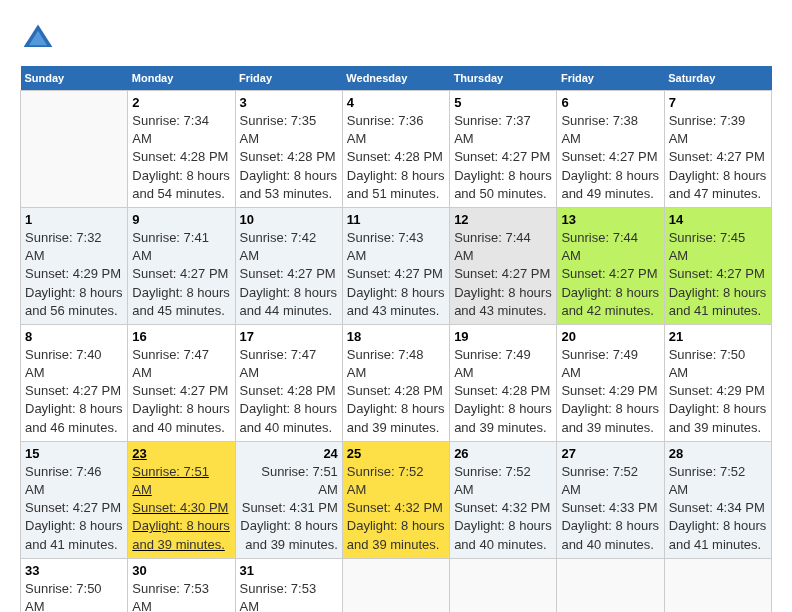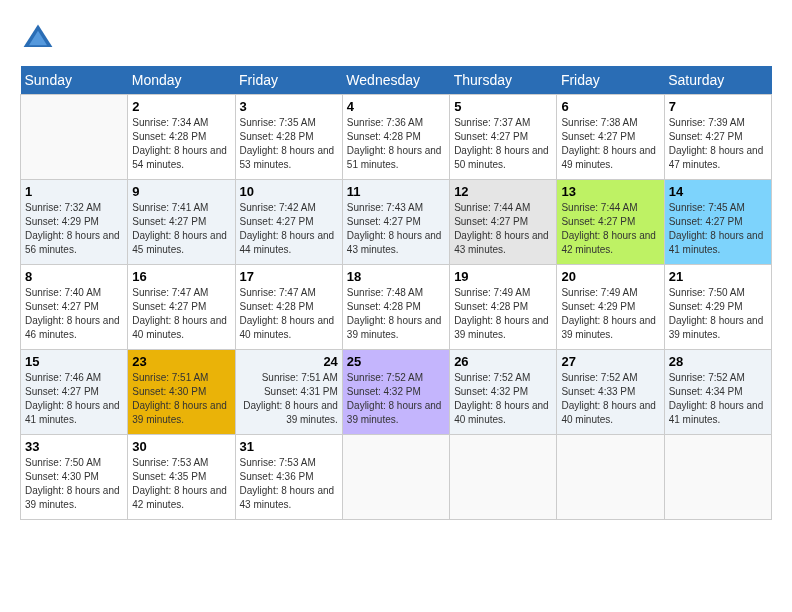--- a/index.html
+++ b/index.html
@@ -49,42 +49,42 @@
     .calendar {
       width: 100%;
       border-collapse: collapse;
       font-size: 11px;
     }
     .calendar th {
       background: #2a6db5;
       color: #fff;
       padding: 6px 4px;
       text-align: left;
-      font-size: 14px;
-      font-weight: normal;
+      font-size: 11px;
+      font-weight: bold;
     }
     .calendar td {
       border: 1px solid #ccc;
       vertical-align: top;
       padding: 4px;
       height: 85px;
       width: calc(100% / 7);
       background: #fff;
     }
     .calendar tr:nth-child(even) td {
       background: #f0f4f8;
     }
     .day-num {
       font-size: 13px;
       font-weight: bold;
       display: block;
       margin-bottom: 2px;
     }
     .day-info {
-      font-size: 10px;
+      font-size: 13px;
       color: #333;
       line-height: 1.4;
     }
     .empty-cell {
       background: #f9f9f9 !important;
     }
   </style>
 </head>
 <body>
 
@@ -139,21 +139,21 @@
         <td style="background: rgb(238, 243, 248);"><span class="day-num">9</span>
         <span class="day-info">Sunrise: 7:41 AM<br>Sunset: 4:27 PM<br>Daylight: 8 hours and 45 minutes.</span></td>
         <td style="background: rgb(238, 243, 248);"><span class="day-num">10</span>
         <span class="day-info">Sunrise: 7:42 AM<br>Sunset: 4:27 PM<br>Daylight: 8 hours and 44 minutes.</span></td>
         <td style="background: rgb(238, 243, 248);"><span class="day-num">11</span>
         <span class="day-info">Sunrise: 7:43 AM<br>Sunset: 4:27 PM<br>Daylight: 8 hours and 43 minutes.</span></td>
         <td style="background: #e5e5e5; margin-left: 46px;"><span class="day-num">12</span>
         <span class="day-info">Sunrise: 7:44 AM<br>Sunset: 4:27 PM<br>Daylight: 8 hours and 43 minutes.</span></td>
         <td style="background: #bef264;"><span class="day-num">13</span>
         <span class="day-info">Sunrise: 7:44 AM<br>Sunset: 4:27 PM<br>Daylight: 8 hours and 42 minutes.</span></td>
-        <td style="background: #7dd3fc; margin-top: 6px;"><span class="day-num">14</span>
+        <td style="background: #bef264; margin-top: 6px;"><span class="day-num">14</span>
         <span class="day-info">Sunrise: 7:45 AM<br>Sunset: 4:27 PM<br>Daylight: 8 hours and 41 minutes.</span></td>
       </tr>
       <tr>
         <td><span class="day-num">8</span>
         <span class="day-info">Sunrise: 7:40 AM<br>Sunset: 4:27 PM<br>Daylight: 8 hours and 46 minutes.</span></td>
         <td><span class="day-num">16</span>
         <span class="day-info">Sunrise: 7:47 AM<br>Sunset: 4:27 PM<br>Daylight: 8 hours and 40 minutes.</span></td>
         <td><span class="day-num">17</span>
         <span class="day-info">Sunrise: 7:47 AM<br>Sunset: 4:28 PM<br>Daylight: 8 hours and 40 minutes.</span></td>
         <td><span class="day-num">18</span>
@@ -161,25 +161,25 @@
         <td><span class="day-num">19</span>
         <span class="day-info">Sunrise: 7:49 AM<br>Sunset: 4:28 PM<br>Daylight: 8 hours and 39 minutes.</span></td>
         <td><span class="day-num">20</span>
         <span class="day-info">Sunrise: 7:49 AM<br>Sunset: 4:29 PM<br>Daylight: 8 hours and 39 minutes.</span></td>
         <td><span class="day-num">21</span>
         <span class="day-info">Sunrise: 7:50 AM<br>Sunset: 4:29 PM<br>Daylight: 8 hours and 39 minutes.</span></td>
       </tr>
       <tr>
         <td style="background: rgb(238, 243, 248);"><span class="day-num">15</span>
         <span class="day-info">Sunrise: 7:46 AM<br>Sunset: 4:27 PM<br>Daylight: 8 hours and 41 minutes.</span></td>
-        <td style="background: #eab308;"><span class="day-num">23</span>
+        <td style="background: #fde047; text-decoration: underline;"><span class="day-num">23</span>
         <span class="day-info">Sunrise: 7:51 AM<br>Sunset: 4:30 PM<br>Daylight: 8 hours and 39 minutes.</span></td>
         <td style="background: rgb(238, 243, 248); text-align: right;"><span class="day-num">24</span>
         <span class="day-info">Sunrise: 7:51 AM<br>Sunset: 4:31 PM<br>Daylight: 8 hours and 39 minutes.</span></td>
-        <td style="background: #c4b5fd;"><span class="day-num">25</span>
+        <td style="background: #fde047;"><span class="day-num">25</span>
         <span class="day-info">Sunrise: 7:52 AM<br>Sunset: 4:32 PM<br>Daylight: 8 hours and 39 minutes.</span></td>
         <td style="background: rgb(238, 243, 248);"><span class="day-num">26</span>
         <span class="day-info">Sunrise: 7:52 AM<br>Sunset: 4:32 PM<br>Daylight: 8 hours and 40 minutes.</span></td>
         <td style="background: rgb(238, 243, 248);"><span class="day-num">27</span>
         <span class="day-info">Sunrise: 7:52 AM<br>Sunset: 4:33 PM<br>Daylight: 8 hours and 40 minutes.</span></td>
         <td style="background: rgb(238, 243, 248); margin-left: 48px;"><span class="day-num">28</span>
         <span class="day-info">Sunrise: 7:52 AM<br>Sunset: 4:34 PM<br>Daylight: 8 hours and 41 minutes.</span></td>
       </tr>
       <tr>
         <td><span class="day-num">33</span>

